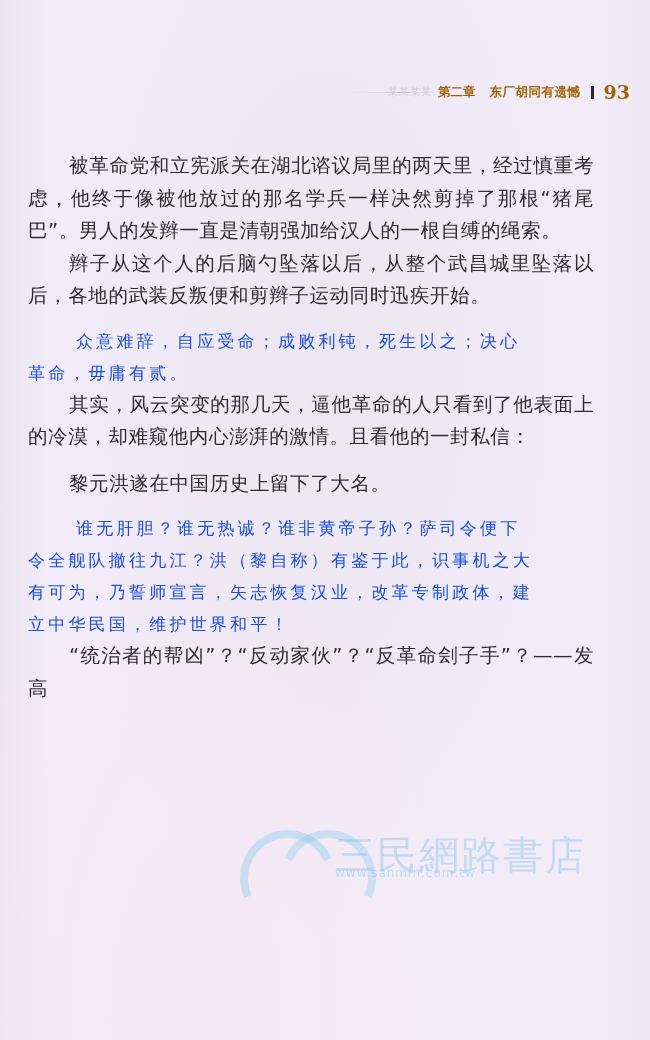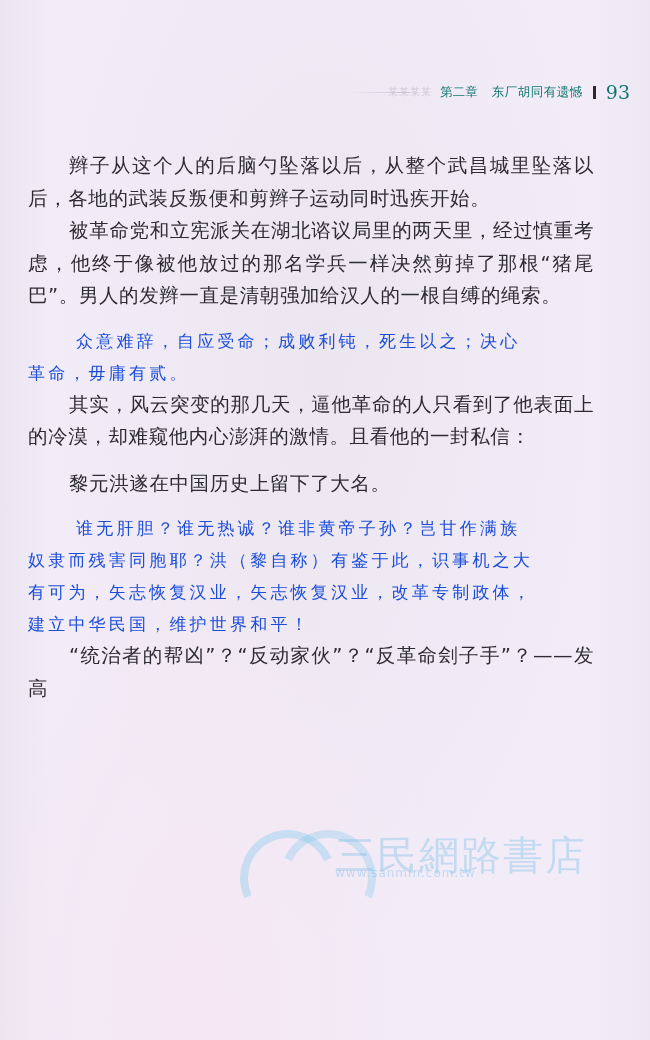--- a/index.html
+++ b/index.html
@@ -26,23 +26,23 @@
     .running-header {
       position: absolute;
       top: 80px;
       left: 350px;
       width: 280px;
       height: 24px;
       display: flex;
       align-items: center;
       justify-content: flex-end;
       font-family: "DejaVu Serif", "Liberation Serif", serif;
-      font-weight: normal;
+      font-weight: bold;
       font-size: 12.5px;
-      color: #0f766e;
+      color: #a16207;
     }
     .header-rule {
       position: absolute;
       top: 92px;
       left: 350px;
       width: 60px;
       height: 1px;
       background: linear-gradient(90deg, rgba(180,175,190,0) 0%, rgba(180,175,190,0.7) 100%);
     }
     .header-faded {
@@ -152,26 +152,26 @@
 <div class="header-faded">某某某某</div>
 
 <div class="running-header">
   <span class="header-chapter">第二章</span>
   <span class="header-title">东厂胡同有遗憾</span>
   <span class="header-bar"></span>
   <span class="header-page">93</span>
 </div>
 
 <div class="content">
+  <p class="p indent">被革命党和立宪派关在湖北谘议局里的两天里，经过慎重考虑，他终于像被他放过的那名学兵一样决然剪掉了那根“猪尾巴”。男人的发辫一直是清朝强加给汉人的一根自缚的绳索。</p>
   <p class="p indent">辫子从这个人的后脑勺坠落以后，从整个武昌城里坠落以后，各地的武装反叛便和剪辫子运动同时迅疾开始。</p>
-  <p class="p indent">被革命党和立宪派关在湖北谘议局里的两天里，经过慎重考虑，他终于像被他放过的那名学兵一样决然剪掉了那根“猪尾巴”。男人的发辫一直是清朝强加给汉人的一根自缚的绳索。</p>
   <p class="quote indent gap-before-quote">众意难辞，自应受命；成败利钝，死生以之；决心革命，毋庸有贰。</p>
   <p class="p indent">其实，风云突变的那几天，逼他革命的人只看到了他表面上的冷漠，却难窥他内心澎湃的激情。且看他的一封私信：</p>
   <p class="p indent gap-after-quote">黎元洪遂在中国历史上留下了大名。</p>
-  <p class="quote indent gap-before-quote">谁无肝胆？谁无热诚？谁非黄帝子孙？岂甘作满族奴隶而残害同胞耶？洪（黎自称）有鉴于此，识事机之大有可为，矢志恢复汉业，矢志恢复汉业，改革专制政体，建立中华民国，维护世界和平！</p>
+  <p class="quote indent gap-before-quote">谁无肝胆？谁无热诚？谁非黄帝子孙？萨司令便下令全舰队撤往九江？洪（黎自称）有鉴于此，识事机之大有可为，乃誓师宣言，矢志恢复汉业，改革专制政体，建立中华民国，维护世界和平！</p>
   <p class="p indent">“统治者的帮凶”？“反动家伙”？“反革命刽子手”？——发高</p>
 </div>
 
 <div class="watermark">
   <div class="wm-arc"></div>
   <div class="wm-arc2"></div>
   <div class="wm-text">三民網路書店</div>
   <div class="wm-url">www.sanmin.com.tw</div>
 </div>
 

